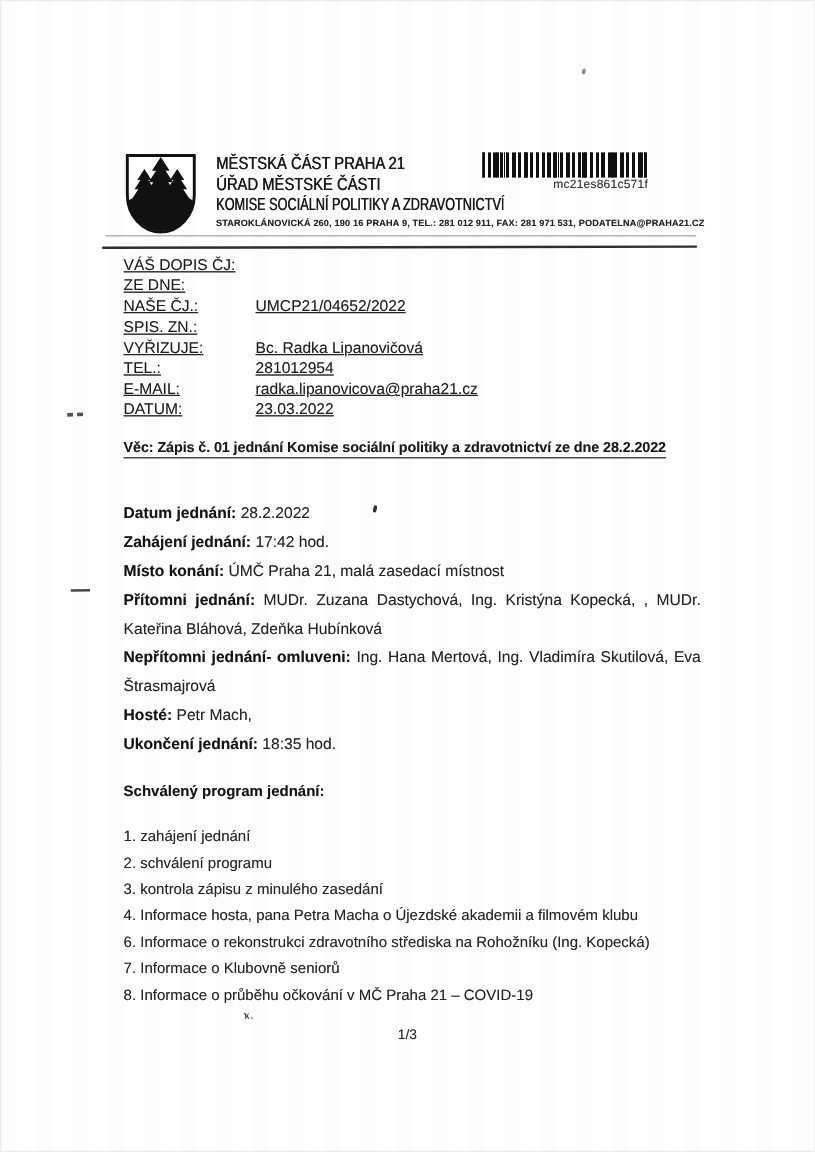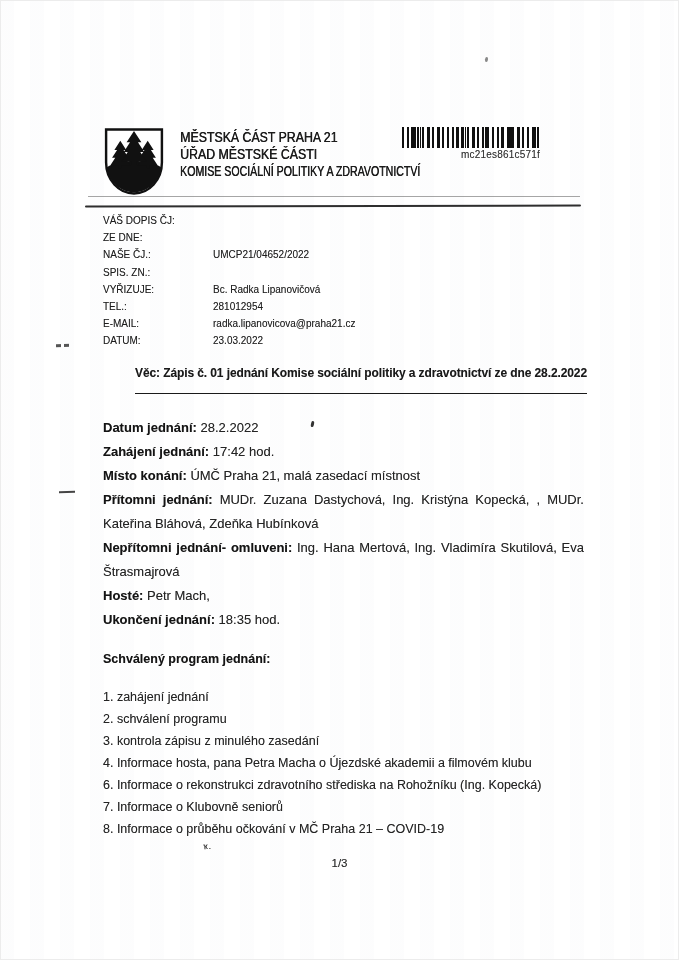--- a/index.html
+++ b/index.html
@@ -51,31 +51,31 @@
     letter-spacing: 0.2px;
   }
 
   .rule { position: absolute; }
   .rule-thin  { left: 88px; top: 196px; width: 492px; height: 1px; background: #777; opacity: 0.65; }
   .rule-main  { left: 85px; top: 205px; width: 496px; height: 2.2px; background: #2e2e2e;
                 border-radius: 1px; transform: rotate(-0.12deg); }
 
   
   .meta { position: absolute; left: 103px; top: 212px; width: 400px; }
-  .meta-row { display: flex; height: 17.2px; font-size: 10px; line-height: 17.2px; }
+  .meta-row { display: flex; height: 17.2px; font-size: 13px; line-height: 17.2px; text-decoration: underline; }
   .meta-label { width: 110px; flex: 0 0 110px; color: #1e1e1e; }
   .meta-value { color: #1e1e1e; }
 
   
   .subject {
     position: absolute; left: 103px; top: 366px;
     font-size: 12px; font-weight: 700; letter-spacing: -0.1px;
     color: #1a1a1a;
-    border-bottom: 1.5px solid #1a1a1a; padding-bottom: 13px;
-    display: inline-block; white-space: nowrap; margin-left: 32px;
+    border-bottom: 1.5px solid #1a1a1a; padding-bottom: 1px;
+    display: inline-block; white-space: nowrap;
   }
 
   
   .details { position: absolute; left: 103px; top: 416px; width: 481px; }
   .details p {
     margin: 0; font-size: 13px; line-height: 24px;
     text-align: justify; color: #242424;
   }
   .details strong { color: #141414; }
 
@@ -123,20 +123,21 @@
       <path transform="translate(16.5,37) scale(0.9)" fill="#111111" d="M0,-26 L6.5,-16 L3.5,-16 L9,-7.5 L5.5,-7.5 L11,1 L1.8,1 L1.8,4 L-1.8,4 L-1.8,1 L-11,1 L-5.5,-7.5 L-9,-7.5 L-3.5,-16 L-6.5,-16 Z"></path>
       <path transform="translate(43.5,37) scale(0.9)" fill="#111111" d="M0,-26 L6.5,-16 L3.5,-16 L9,-7.5 L5.5,-7.5 L11,1 L1.8,1 L1.8,4 L-1.8,4 L-1.8,1 L-11,1 L-5.5,-7.5 L-9,-7.5 L-3.5,-16 L-6.5,-16 Z"></path>
       <path transform="translate(30,33) scale(1.12)" fill="#111111" d="M0,-26 L6.5,-16 L3.5,-16 L9,-7.5 L5.5,-7.5 L11,1 L1.8,1 L1.8,4 L-1.8,4 L-1.8,1 L-11,1 L-5.5,-7.5 L-9,-7.5 L-3.5,-16 L-6.5,-16 Z"></path>
     </svg>
   </div>
 
   <div class="org">
     <span class="org-line org-l1">MĚSTSKÁ ČÁST PRAHA 21</span>
     <span class="org-line org-l2">ÚŘAD MĚSTSKÉ ČÁSTI</span>
     <span class="org-line org-l3">KOMISE SOCIÁLNÍ POLITIKY A ZDRAVOTNICTVÍ</span>
+    <span class="org-address">STAROKLÁNOVICKÁ 260, 190 16  PRAHA 9, TEL.: 281 012 911, FAX: 281 971 531, PODATELNA@PRAHA21.CZ</span>
   </div>
 
   <div class="barcode-wrap">
     <div class="barcode-bars"></div>
     <div class="barcode-text">mc21es861c571f</div>
   </div>
 
   <div class="rule rule-thin"></div>
   <div class="rule rule-main"></div>
 

